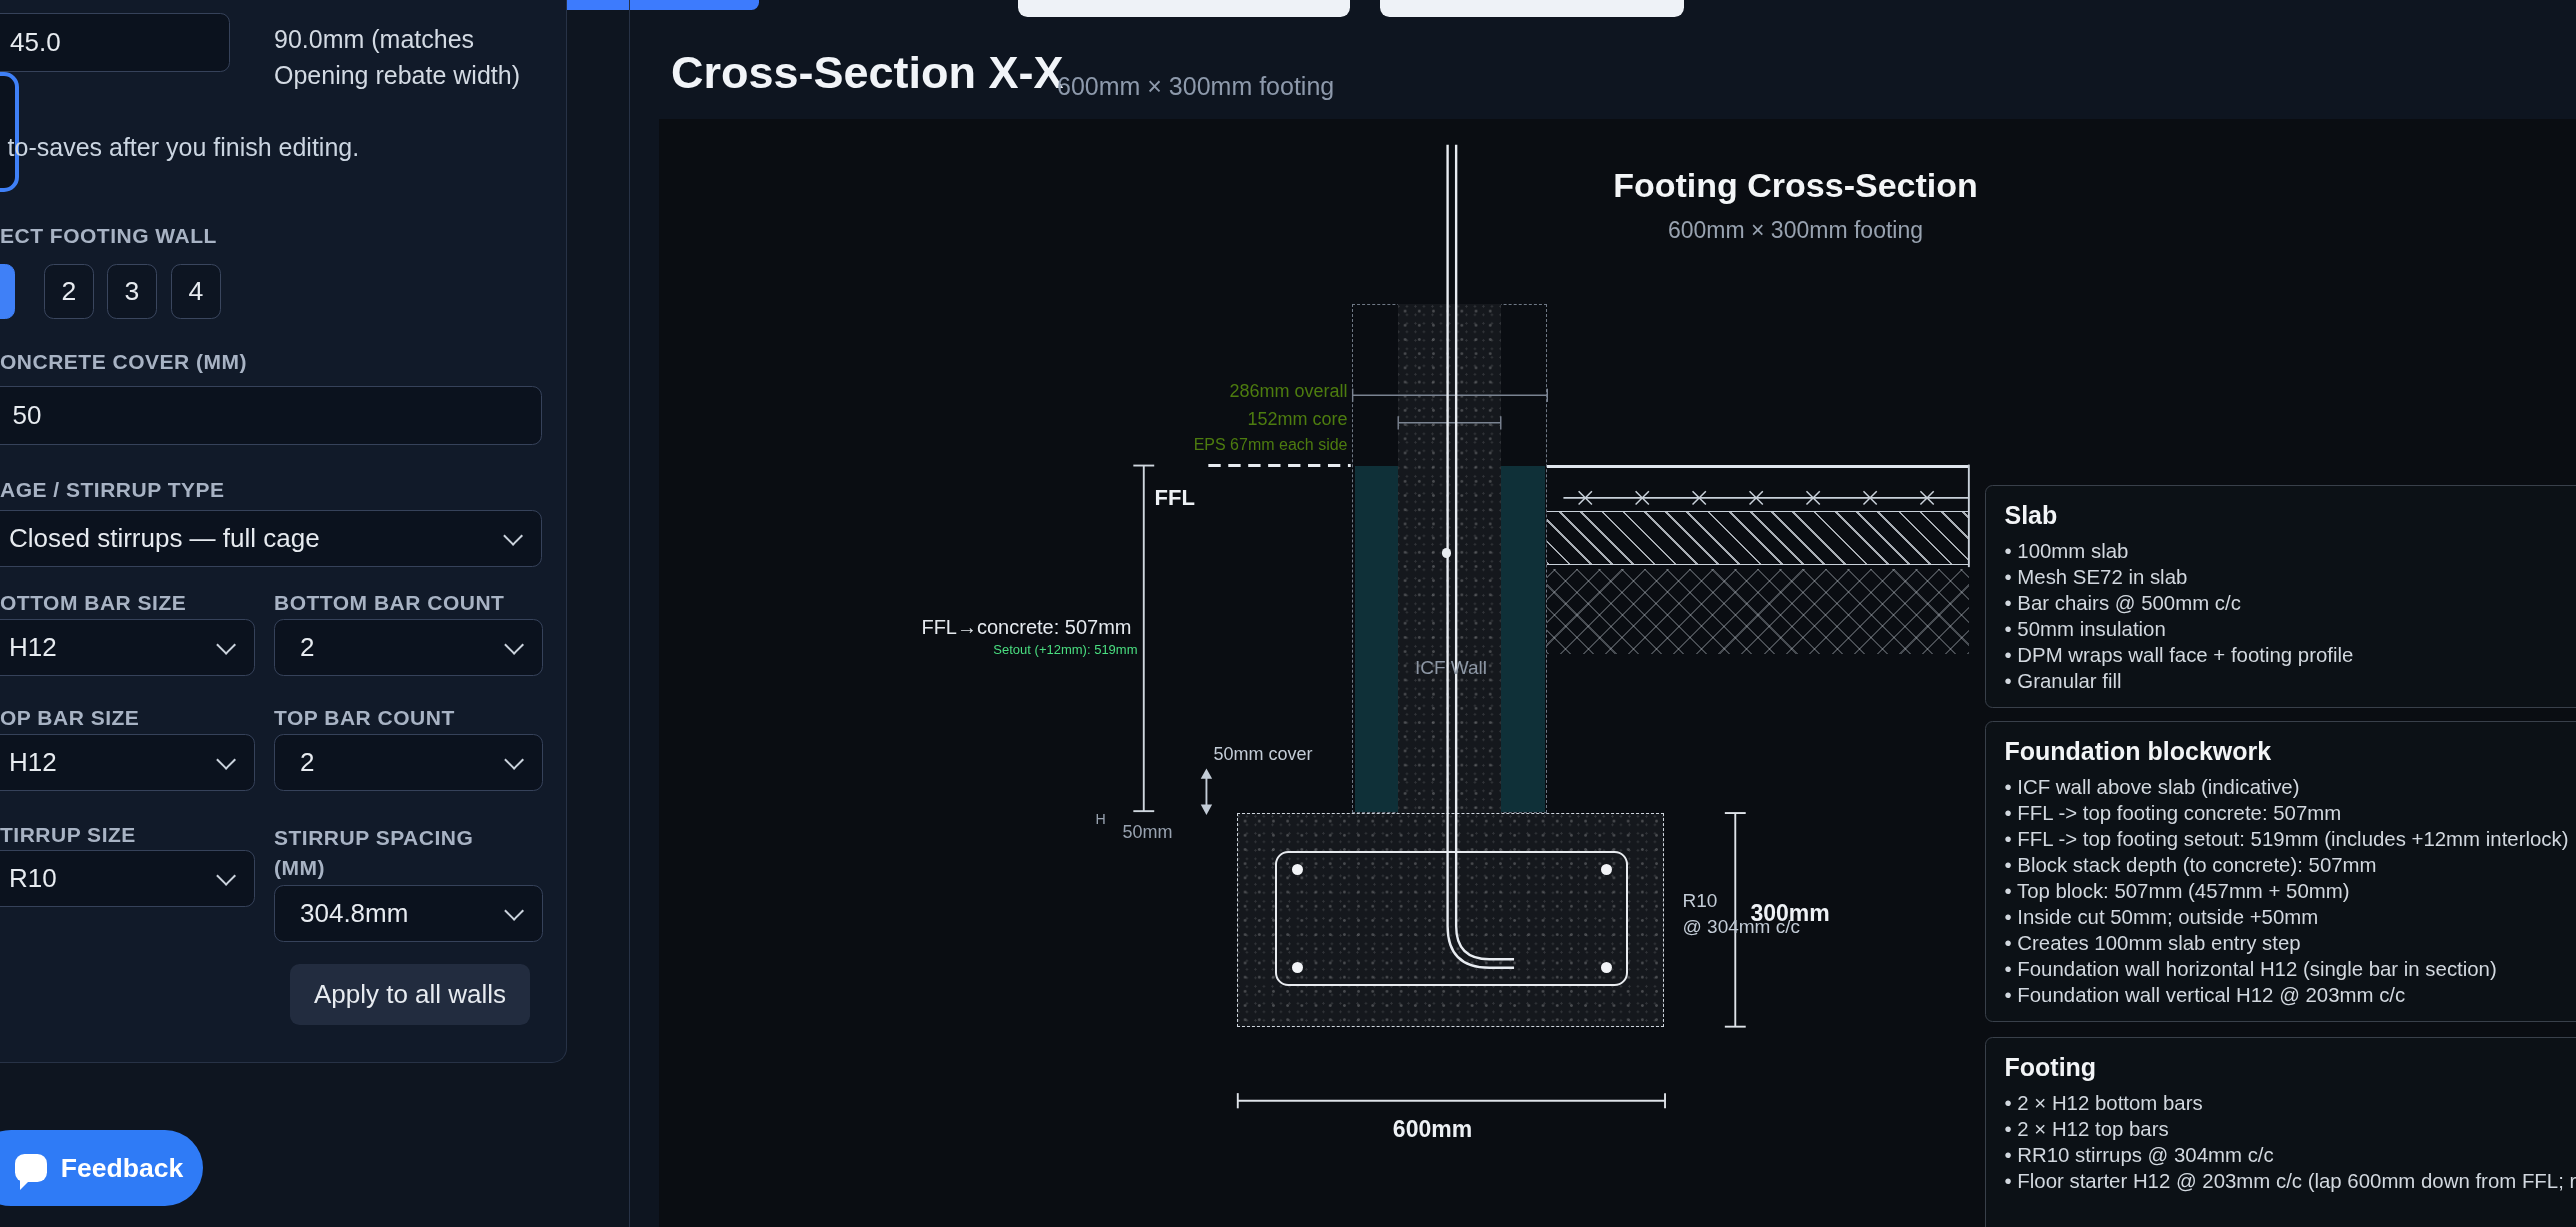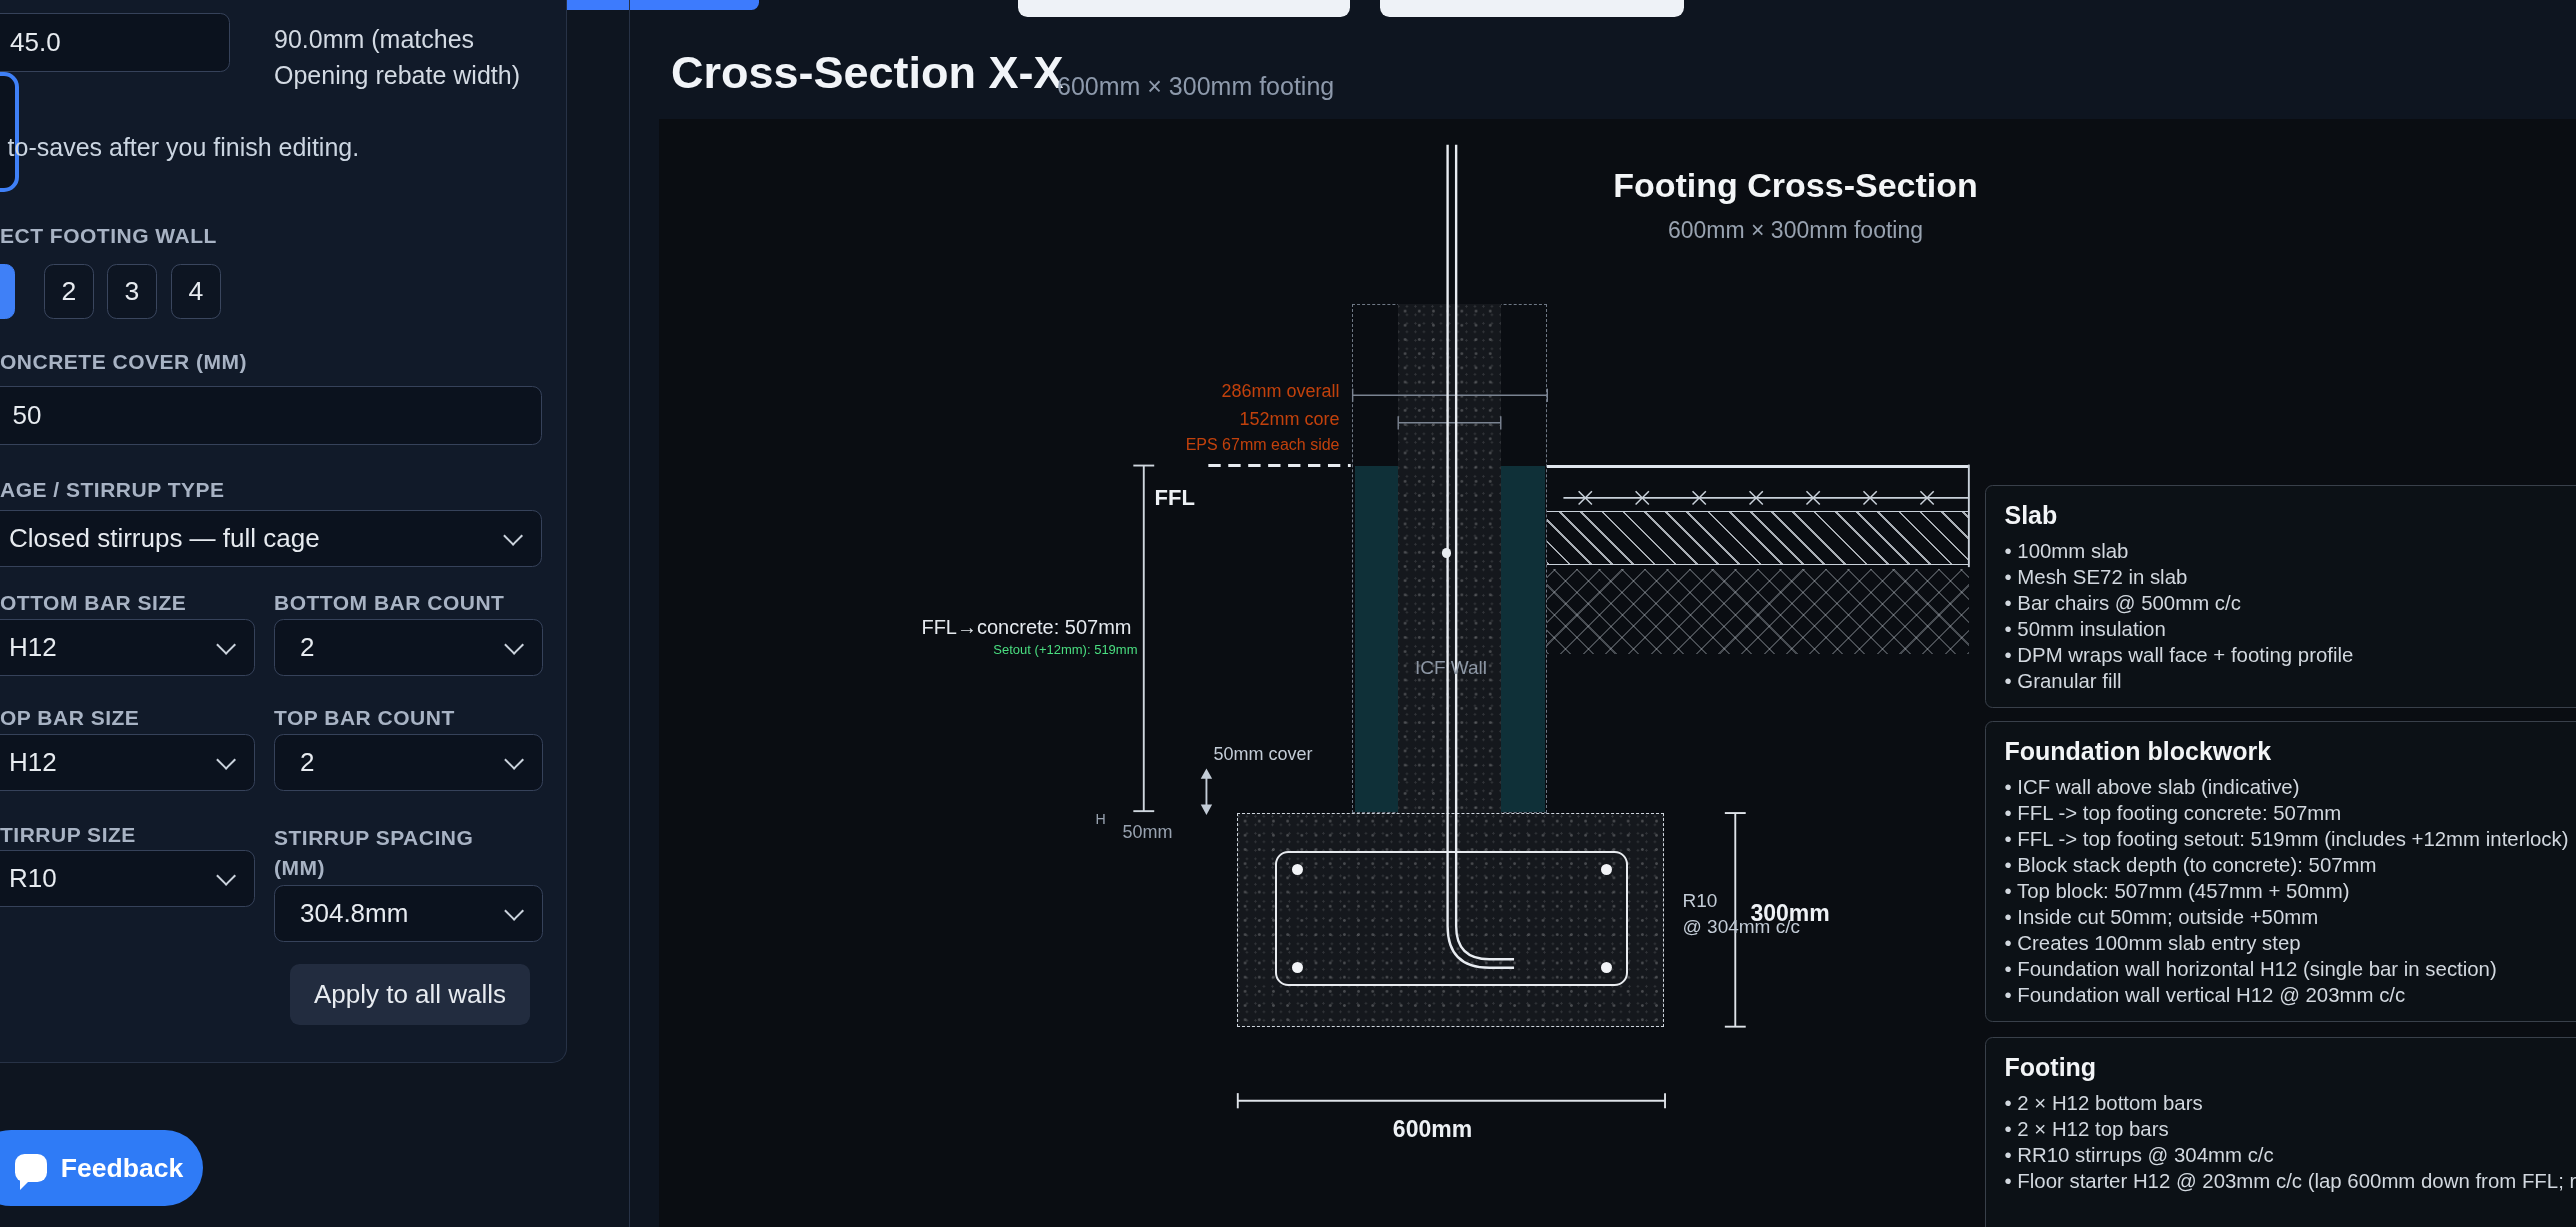--- a/index.html
+++ b/index.html
@@ -73,21 +73,21 @@
   #slab-granular{left:888px;top:450px;width:422px;height:85px;
     background:repeating-linear-gradient(45deg,rgba(200,208,216,.32) 0 1.5px,transparent 1.5px 16px),
                repeating-linear-gradient(-45deg,rgba(200,208,216,.32) 0 1.5px,transparent 1.5px 16px);}
 
   #footing{left:578px;top:694px;width:427px;height:214px;border:1.9px dashed #cfd6de;}
   #cage{left:616px;top:732px;width:353px;height:135px;border:2.8px solid #e8ebef;border-radius:13.3px;z-index:3;}
   .cage-dot{width:11.4px;height:11.4px;border-radius:50%;background:#f2f4f7;z-index:4;}
 
   #diagram-svg{left:0;top:0;z-index:5;pointer-events:none;}
   .dlabel{position:absolute;z-index:6;}
-  #lbl-overall,#lbl-core,#lbl-eps{left:388px;width:293px;text-align:right;color:#c2410c;font-size:18px;}
+  #lbl-overall,#lbl-core,#lbl-eps{left:396px;width:293px;text-align:right;color:#4d7c0f;font-size:18px;}
   #lbl-overall{top:262px;} #lbl-core{top:290px;} #lbl-eps{top:317px;font-size:16px;}
   #lbl-ffl{left:496px;top:331px;font-size:22px;font-weight:700;color:#eef1f5;margin-top:35px;}
   #lbl-fflconcrete{left:142px;width:331px;text-align:right;top:497px;font-size:20px;color:#e5e9ee;}
   #lbl-setout{left:148px;width:331px;text-align:right;top:523px;font-size:13px;color:#4ade80;}
   #lbl-cover{left:445px;width:209px;text-align:right;top:625px;font-size:18px;color:#c3ccd7;}
   #lbl-50mm{left:458px;top:703px;font-size:18px;color:#98a2b0;margin-left:6px;}
   #lbl-h{left:437px;top:692px;font-size:14.2px;color:#98a2b0;}
   #lbl-icf{left:731px;width:123px;text-align:center;top:538px;font-size:19px;color:#8d97a5;}
   #lbl-r10-1{left:1024px;top:771px;font-size:19px;color:#c3ccd7;}
   #lbl-r10-2{left:1024px;top:797px;font-size:19px;color:#c3ccd7;}

